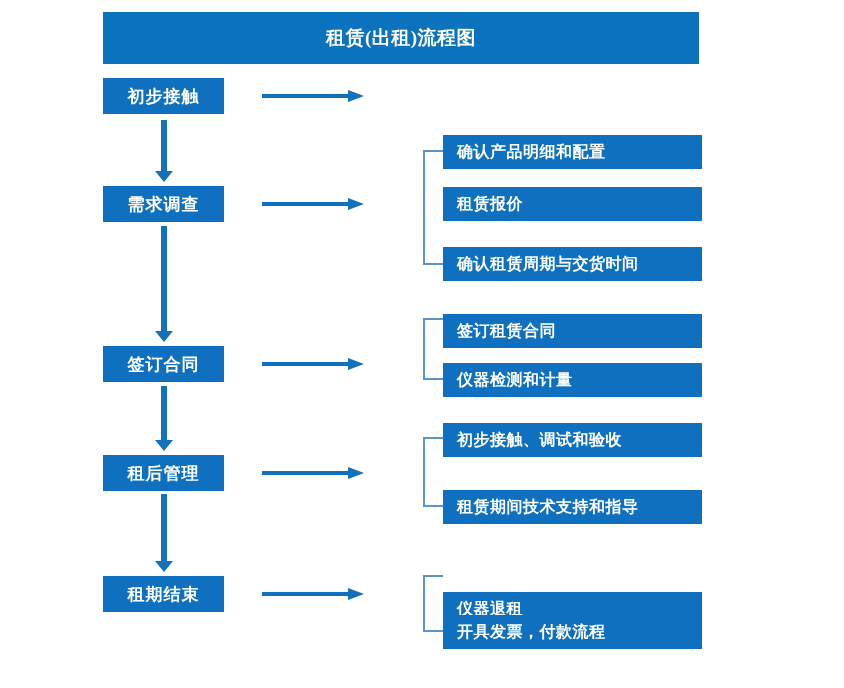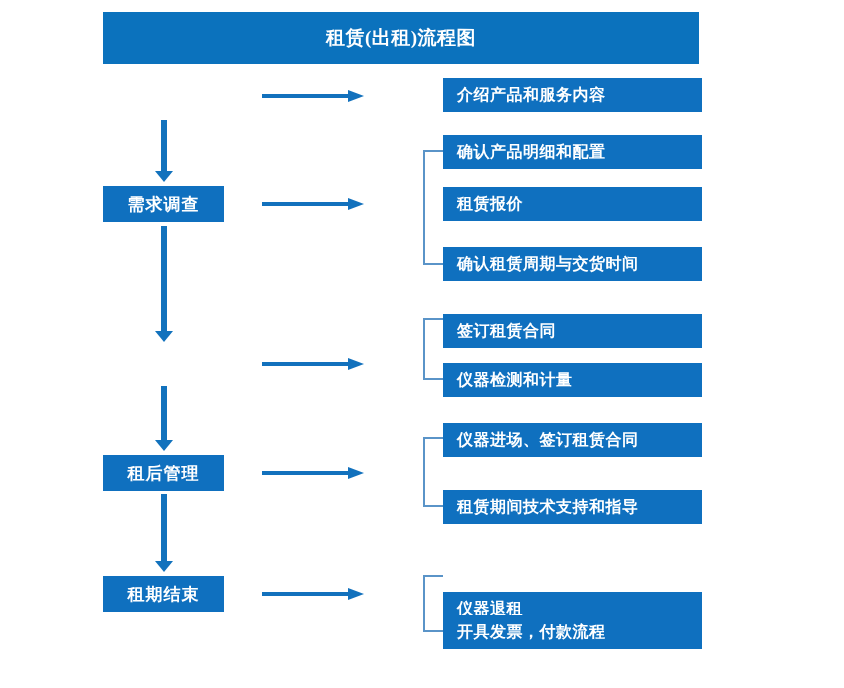--- a/index.html
+++ b/index.html
@@ -128,23 +128,25 @@
     box-sizing: border-box;
   }
 </style>
 </head>
 <body>
 
 <div id="canvas">
 
   <div class="title-bar">租赁(出租)流程图</div>
 
+  <div class="stage-box" style="top:78px;">初步接触</div>
 
   <div class="stage-box" style="top:186px;">需求调查</div>
 
+  <div class="stage-box" style="top:346px;">签订合同</div>
 
   <div class="stage-box" style="top:455px;">租后管理</div>
 
   <div class="stage-box" style="top:576px;">租期结束</div>
 
   <div class="v-arrow" style="top:120px; height:62px;">
     <div class="shaft" style="height:51px;"></div>
     <div class="head" style="top:51px;"></div>
   </div>
 
@@ -182,33 +184,32 @@
   <div class="h-arrow" style="top:586px;">
     <div class="shaft"></div>
       <div class="head"></div>
   </div>
 
   <div class="bracket" style="top:150px; height:115px;"></div>
   <div class="bracket" style="top:318px; height:62px;"></div>
   <div class="bracket" style="top:437px; height:70px;"></div>
   <div class="bracket" style="top:575px; height:57px;"></div>
 
-  <div class="detail-box" style="top:78px;">介绍产品和服务内容</div>
 
   <div class="detail-box" style="top:135px;">确认产品明细和配置</div>
 
   <div class="detail-box" style="top:187px;">租赁报价</div>
 
   <div class="detail-box" style="top:247px;">确认租赁周期与交货时间</div>
 
   <div class="detail-box" style="top:314px;">签订租赁合同</div>
 
   <div class="detail-box" style="top:363px;">仪器检测和计量</div>
 
-  <div class="detail-box" style="top:423px;">仪器进场、签订租赁合同</div>
+  <div class="detail-box" style="top:423px;">初步接触、调试和验收</div>
 
   <div class="detail-box" style="top:490px;">租赁期间技术支持和指导</div>
 
   <div class="detail-box" style="top:563px;margin-top:29px;">仪器退租</div>
 
   <div class="detail-box" style="top:615px;">开具发票，付款流程</div>
 
 </div>
 
 </body></html>

